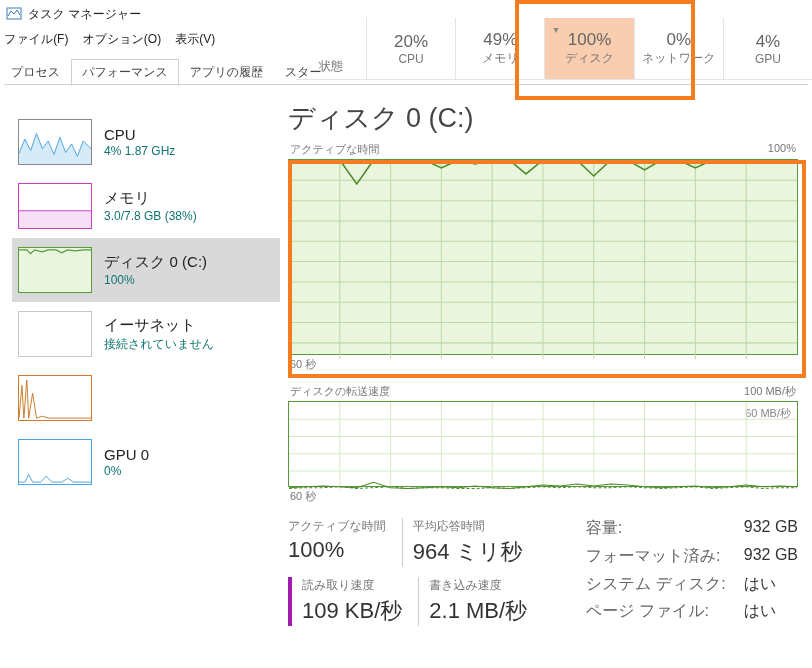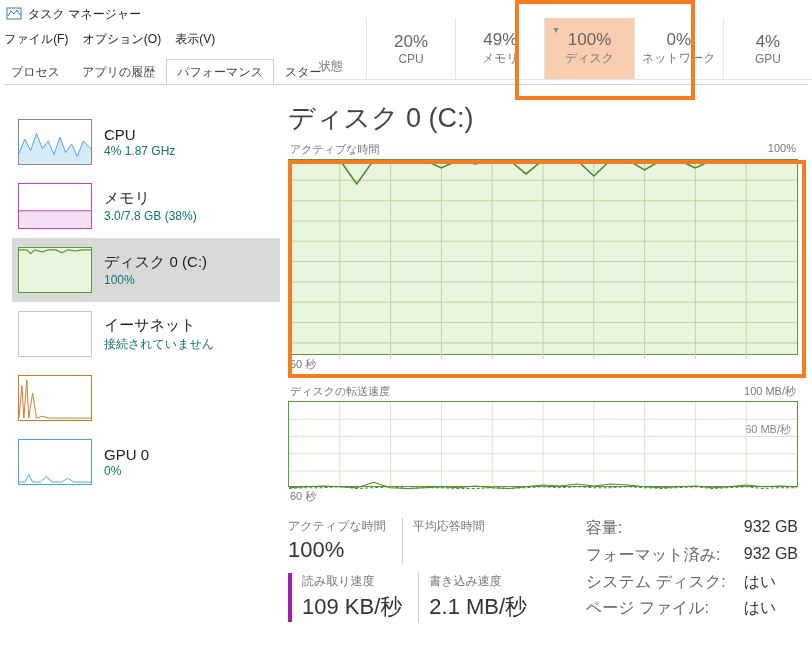--- a/index.html
+++ b/index.html
@@ -157,21 +157,21 @@
   position: absolute; inset: 0;
 }
 .chart-footer {
   font-size: 11px;
   color: #777;
   padding: 2px;
 }
 .chart2 .chart-canvas { height: 86px; background: #fff; border-color: #5a9a3a; }
 .chart2-ylabel {
   position: absolute;
-  right: 6px; top: 20px;
+  right: 6px; top: 4px;
   font-size: 11px; color: #888;
 }
 
 .stats {
   display: flex;
   gap: 0;
   margin-top: 12px;
 }
 .stats-left {
   display: flex;
@@ -244,22 +244,22 @@
     <div class="metric-label">ネットワーク</div>
   </div>
   <div class="metric-tab">
     <div class="metric-val">4%</div>
     <div class="metric-label">GPU</div>
   </div>
 </div>
 
 <div class="tabs-row">
   <div class="tab">プロセス</div>
+  <div class="tab selected">パフォーマンス</div>
   <div class="tab">アプリの履歴</div>
-  <div class="tab selected">パフォーマンス</div>
   <div class="tab">スター</div>
 </div>
 <div class="tabs-underline"></div>
 
 <div class="content">
   <div class="sidebar">
     <div class="side-item">
       <div class="thumb">
         <svg viewBox="0 0 74 46" preserveAspectRatio="none">
           <polygon points="0,46 0,35 6,20 12,32 18,14 24,30 30,22 36,36 42,18 48,34 54,25 60,38 66,22 74,30 74,46" fill="#d6ebf8" stroke="none"></polygon>
@@ -396,20 +396,21 @@
     <div class="stats">
       <div class="stats-left">
         <div>
           <div style="display:flex">
             <div class="stat-cell noborder">
               <div class="stat-label">アクティブな時間</div>
               <div class="stat-value">100%</div>
             </div>
             <div class="stat-cell">
               <div class="stat-label">平均応答時間</div>
+              <div class="stat-value">964 ミリ秒</div>
             </div>
           </div>
           <div style="display:flex;margin-top:10px">
             <div class="stat-cell noborder" style="border-left:4px solid #a21caf;padding-left:10px">
               <div class="stat-label">読み取り速度</div>
               <div class="stat-value">109 KB/秒</div>
             </div>
             <div class="stat-cell">
               <div class="stat-label">書き込み速度</div>
               <div class="stat-value">2.1 MB/秒</div>

